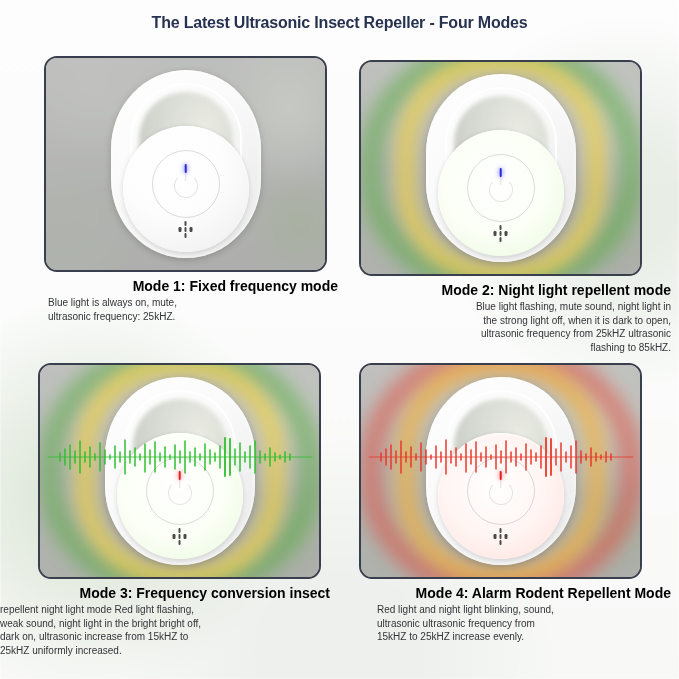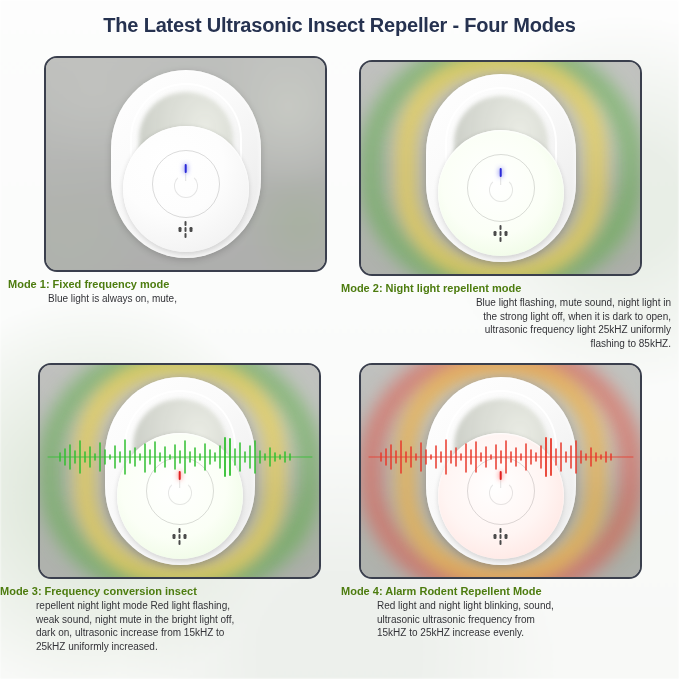--- a/index.html
+++ b/index.html
@@ -27,21 +27,21 @@
     filter: blur(1px);
   }
 
   
   .title {
     position: absolute;
     top: 14px;
     left: 0;
     width: 679px;
     text-align: center;
-    font-size: 20px;
+    font-size: 16px;
     font-weight: bold;
     color: #263250;
     letter-spacing: -0.2px;
     white-space: nowrap;
   }
 
   
   .grid {
     position: absolute;
     top: 56px;
@@ -256,37 +256,37 @@
   
   .lit-green .face { background: radial-gradient(circle at 45% 42%, #ffffff 0%, #fbfff6 52%, #eefbe4 82%, #e2f3d6 100%); }
   .lit-red   .face { background: radial-gradient(circle at 45% 42%, #ffffff 0%, #fff5f3 50%, #ffe6e2 82%, #fbd8d3 100%); }
 
   
   .caption {
     width: 330px;
     padding-top: 6px;
   }
   .cap-head {
-    font-size: 11px;
+    font-size: 14px;
     font-weight: bold;
-    color: #4d7c0f;
-    text-align: left;
+    color: #000000;
+    text-align: right;
     line-height: 1.22;
     white-space: nowrap;
   }
   .cap-body {
     font-size: 10px;
     color: #333338;
     line-height: 1.35;
     margin-top: 1px;
   }
   .cap-body p { margin: 0; }
   .cap-1 .cap-body { padding-left: 40px; }
   .cap-2 .cap-body { padding-left: 14px; text-align: right; }
-  .cap-3 .cap-body { padding-left: 36px; }
+  .cap-3 .cap-body { }
   .cap-4 .cap-body { padding-left: 36px; }
 </style>
 </head>
 <body>
 
 <div class="page-bg"></div>
 
 <div class="title">The Latest Ultrasonic Insect Repeller - Four Modes</div>
 
 <div class="grid">
@@ -310,20 +310,21 @@
               <i class="w"></i>
               <i class="e"></i>
           </div>
         </div>
       </div>
     </div>
     <div class="caption cap-1">
       <div class="cap-head">Mode 1: Fixed frequency mode</div>
       <div class="cap-body">
         <p>Blue light is always on, mute,</p>
+        <p>ultrasonic frequency: 25kHZ.</p>
       </div>
     </div>
   </div>
 
   <div class="mode mode-2">
     <div class="panel panel-2">
       <div class="room"></div>
       <div class="panel-tint"></div>
       <div class="glow g-green">
         <div class="glow-outer"></div>
@@ -345,21 +346,21 @@
               <i class="e"></i>
           </div>
         </div>
       </div>
     </div>
     <div class="caption cap-2">
       <div class="cap-head">Mode 2: Night light repellent mode</div>
       <div class="cap-body">
         <p>Blue light flashing, mute sound, night light in</p>
         <p>the strong light off, when it is dark to open,</p>
-        <p>ultrasonic frequency light 25kHZ uniformly</p>
+        <p>ultrasonic frequency from 25kHZ ultrasonic</p>
         <p>flashing to 85kHZ.</p>
       </div>
     </div>
   </div>
 
   <div class="mode mode-3">
     <div class="panel panel-3">
       <div class="room"></div>
       <div class="panel-tint"></div>
       <div class="glow g-green">
@@ -433,21 +434,21 @@
             <line x1="234" y1="23" x2="234" y2="27"></line>
           <line x1="239" y1="20" x2="239" y2="30"></line>
             <line x1="244" y1="22" x2="244" y2="28"></line>
         </g>
       </svg>
     </div>
     <div class="caption cap-3">
       <div class="cap-head">Mode 3: Frequency conversion insect</div>
       <div class="cap-body">
         <p>repellent night light mode Red light flashing,</p>
-        <p>weak sound, night mute in the bright light off,</p>
+        <p>weak sound, night light in the bright bright off,</p>
         <p>dark on, ultrasonic increase from 15kHZ to</p>
         <p>25kHZ uniformly increased.</p>
       </div>
     </div>
   </div>
 
   <div class="mode mode-4">
     <div class="panel panel-4">
       <div class="room"></div>
       <div class="panel-tint"></div>

